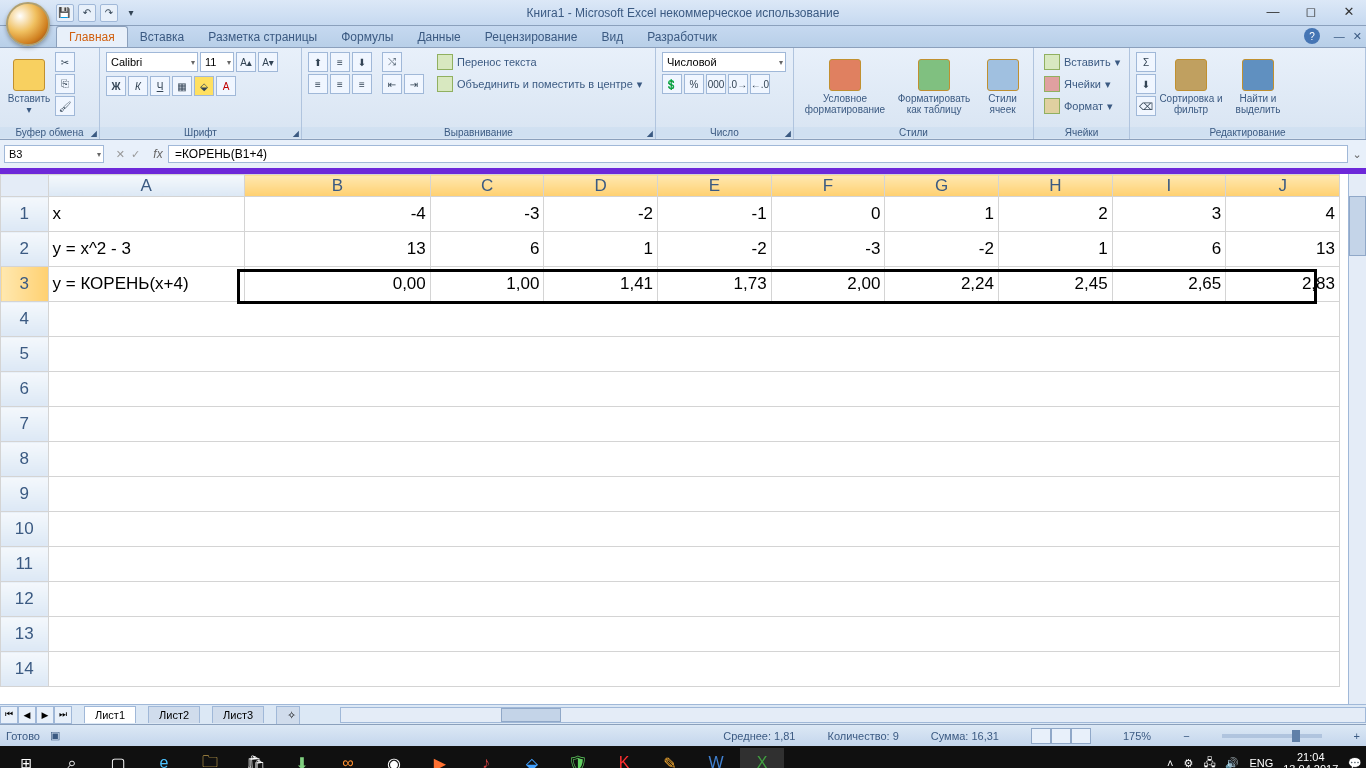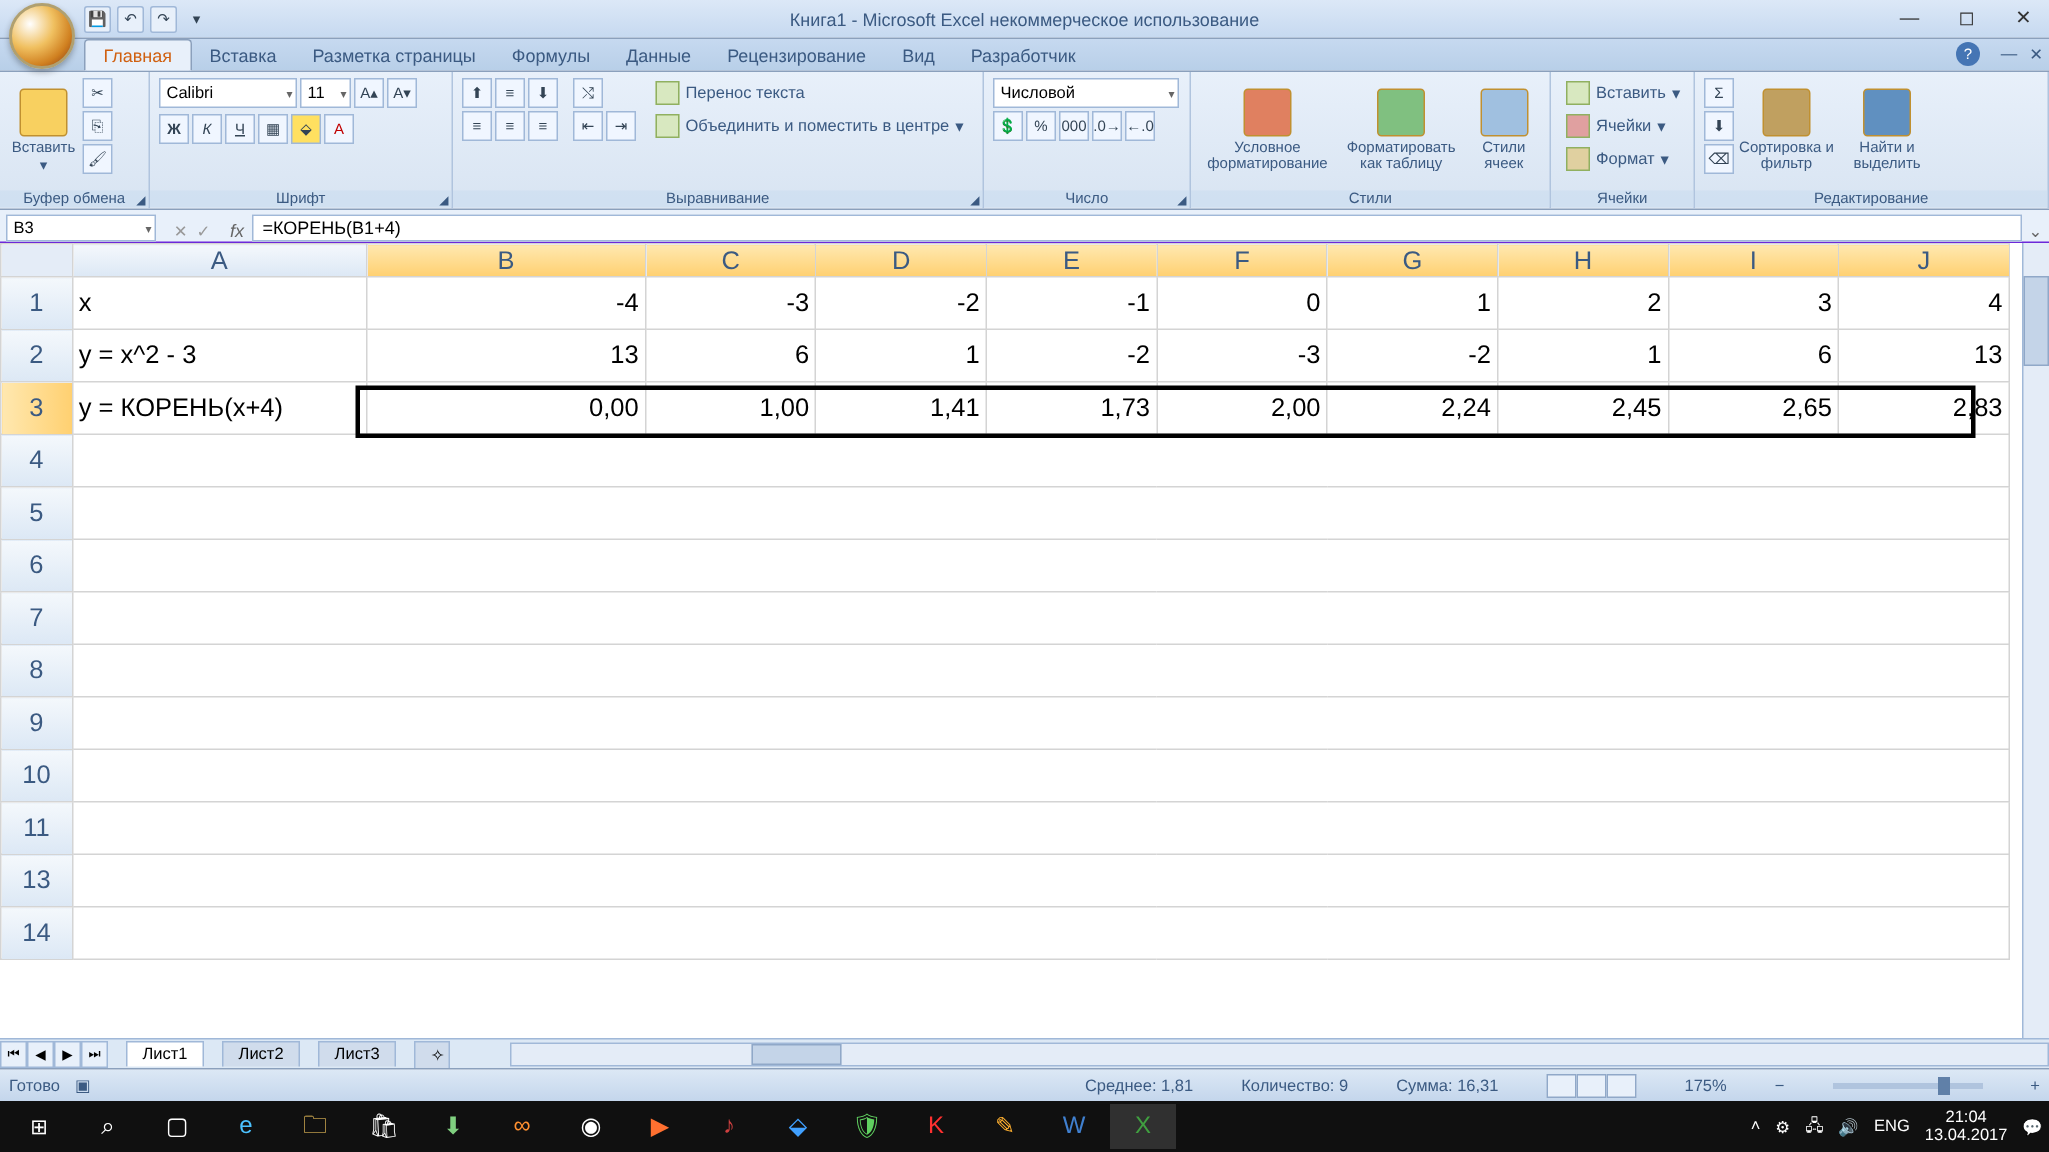--- a/index.html
+++ b/index.html
@@ -21,21 +21,21 @@
 .rgroup-body { flex:1; display:flex; align-items:flex-start; gap:3px; padding:2px; }
 .big-btn { display:flex; flex-direction:column; align-items:center; justify-content:center; width:46px; height:70px; font-size:10px; color:#3b5a82; text-align:center; }
 .big-ico { width:32px; height:32px; background:#f8d060; border:1px solid #c09030; border-radius:3px; margin-bottom:2px; }
 .small-btn { width:20px; height:20px; border:1px solid #a0b8d8; background:#f0f6ff; display:flex; align-items:center; justify-content:center; font-size:10px; color:#345; }
 .combo { height:20px; border:1px solid #a0b8d8; background:#fff; font-size:11px; padding:0 14px 0 4px; position:relative; display:flex; align-items:center; }
 .combo::after { content:"▾"; position:absolute; right:2px; font-size:8px; color:#666; }
 .col-stack { display:flex; flex-direction:column; gap:2px; }
 .row-btns { display:flex; gap:2px; }
 .menu-item { display:flex; align-items:center; gap:4px; height:20px; font-size:11px; color:#3b5a82; padding:0 4px; white-space:nowrap; }
 .mini-ico { width:16px; height:16px; background:#d8e8c0; border:1px solid #90b060; }
-.formula-bar { height:22px; background:#e8f0fa; border-bottom:1px solid #6d28d9; display:flex; align-items:flex-end; }
+.formula-bar { height:34px; background:#e8f0fa; border-bottom:6px solid #6d28d9; display:flex; align-items:center; }
 .name-box { width:100px; height:18px; border:1px solid #a0b8d8; background:#fff; margin:0 4px; display:flex; align-items:center; padding:0 4px; font-size:11px; position:relative; }
 .name-box::after { content:"▾"; position:absolute; right:2px; font-size:8px; color:#666; }
 .fx-label { width:20px; font-style:italic; color:#666; text-align:center; font-size:12px; }
 .formula-input { flex:1; height:18px; border:1px solid #a0b8d8; background:#fff; padding:0 6px; font-size:12px; display:flex; align-items:center; }
 .sheet-area { position:relative; height:530px; overflow:hidden; }
 table.grid { border-collapse:collapse; width:1340px; }
 .grid th,.grid td { border:1px solid #d4d4d4; font-size:17px; padding:0 4px; }
 .grid th { background:linear-gradient(#f4f8fc,#dce8f5); color:#3b5a82; font-weight:normal; height:22px; position:relative; }
 .grid th.col-active { background:linear-gradient(#ffe8b0,#ffd070); }
 .grid td { height:35px; text-align:right; }
@@ -328,20 +328,24 @@
         </tr>
     <tr>
           <th class="rowh">10</th>
           <td colspan="10"></td>
         </tr>
     <tr>
           <th class="rowh">11</th>
           <td colspan="10"></td>
         </tr>
     <tr>
+          <th class="rowh">12</th>
+          <td colspan="10"></td>
+        </tr>
+    <tr>
           <th class="rowh">13</th>
           <td colspan="10"></td>
         </tr>
     <tr>
           <th class="rowh">14</th>
           <td colspan="10"></td>
         </tr>
   </tbody>
     </table>
   <div class="selection-box" style="left:237px;top:95px;width:1080px;height:35px"></div>

